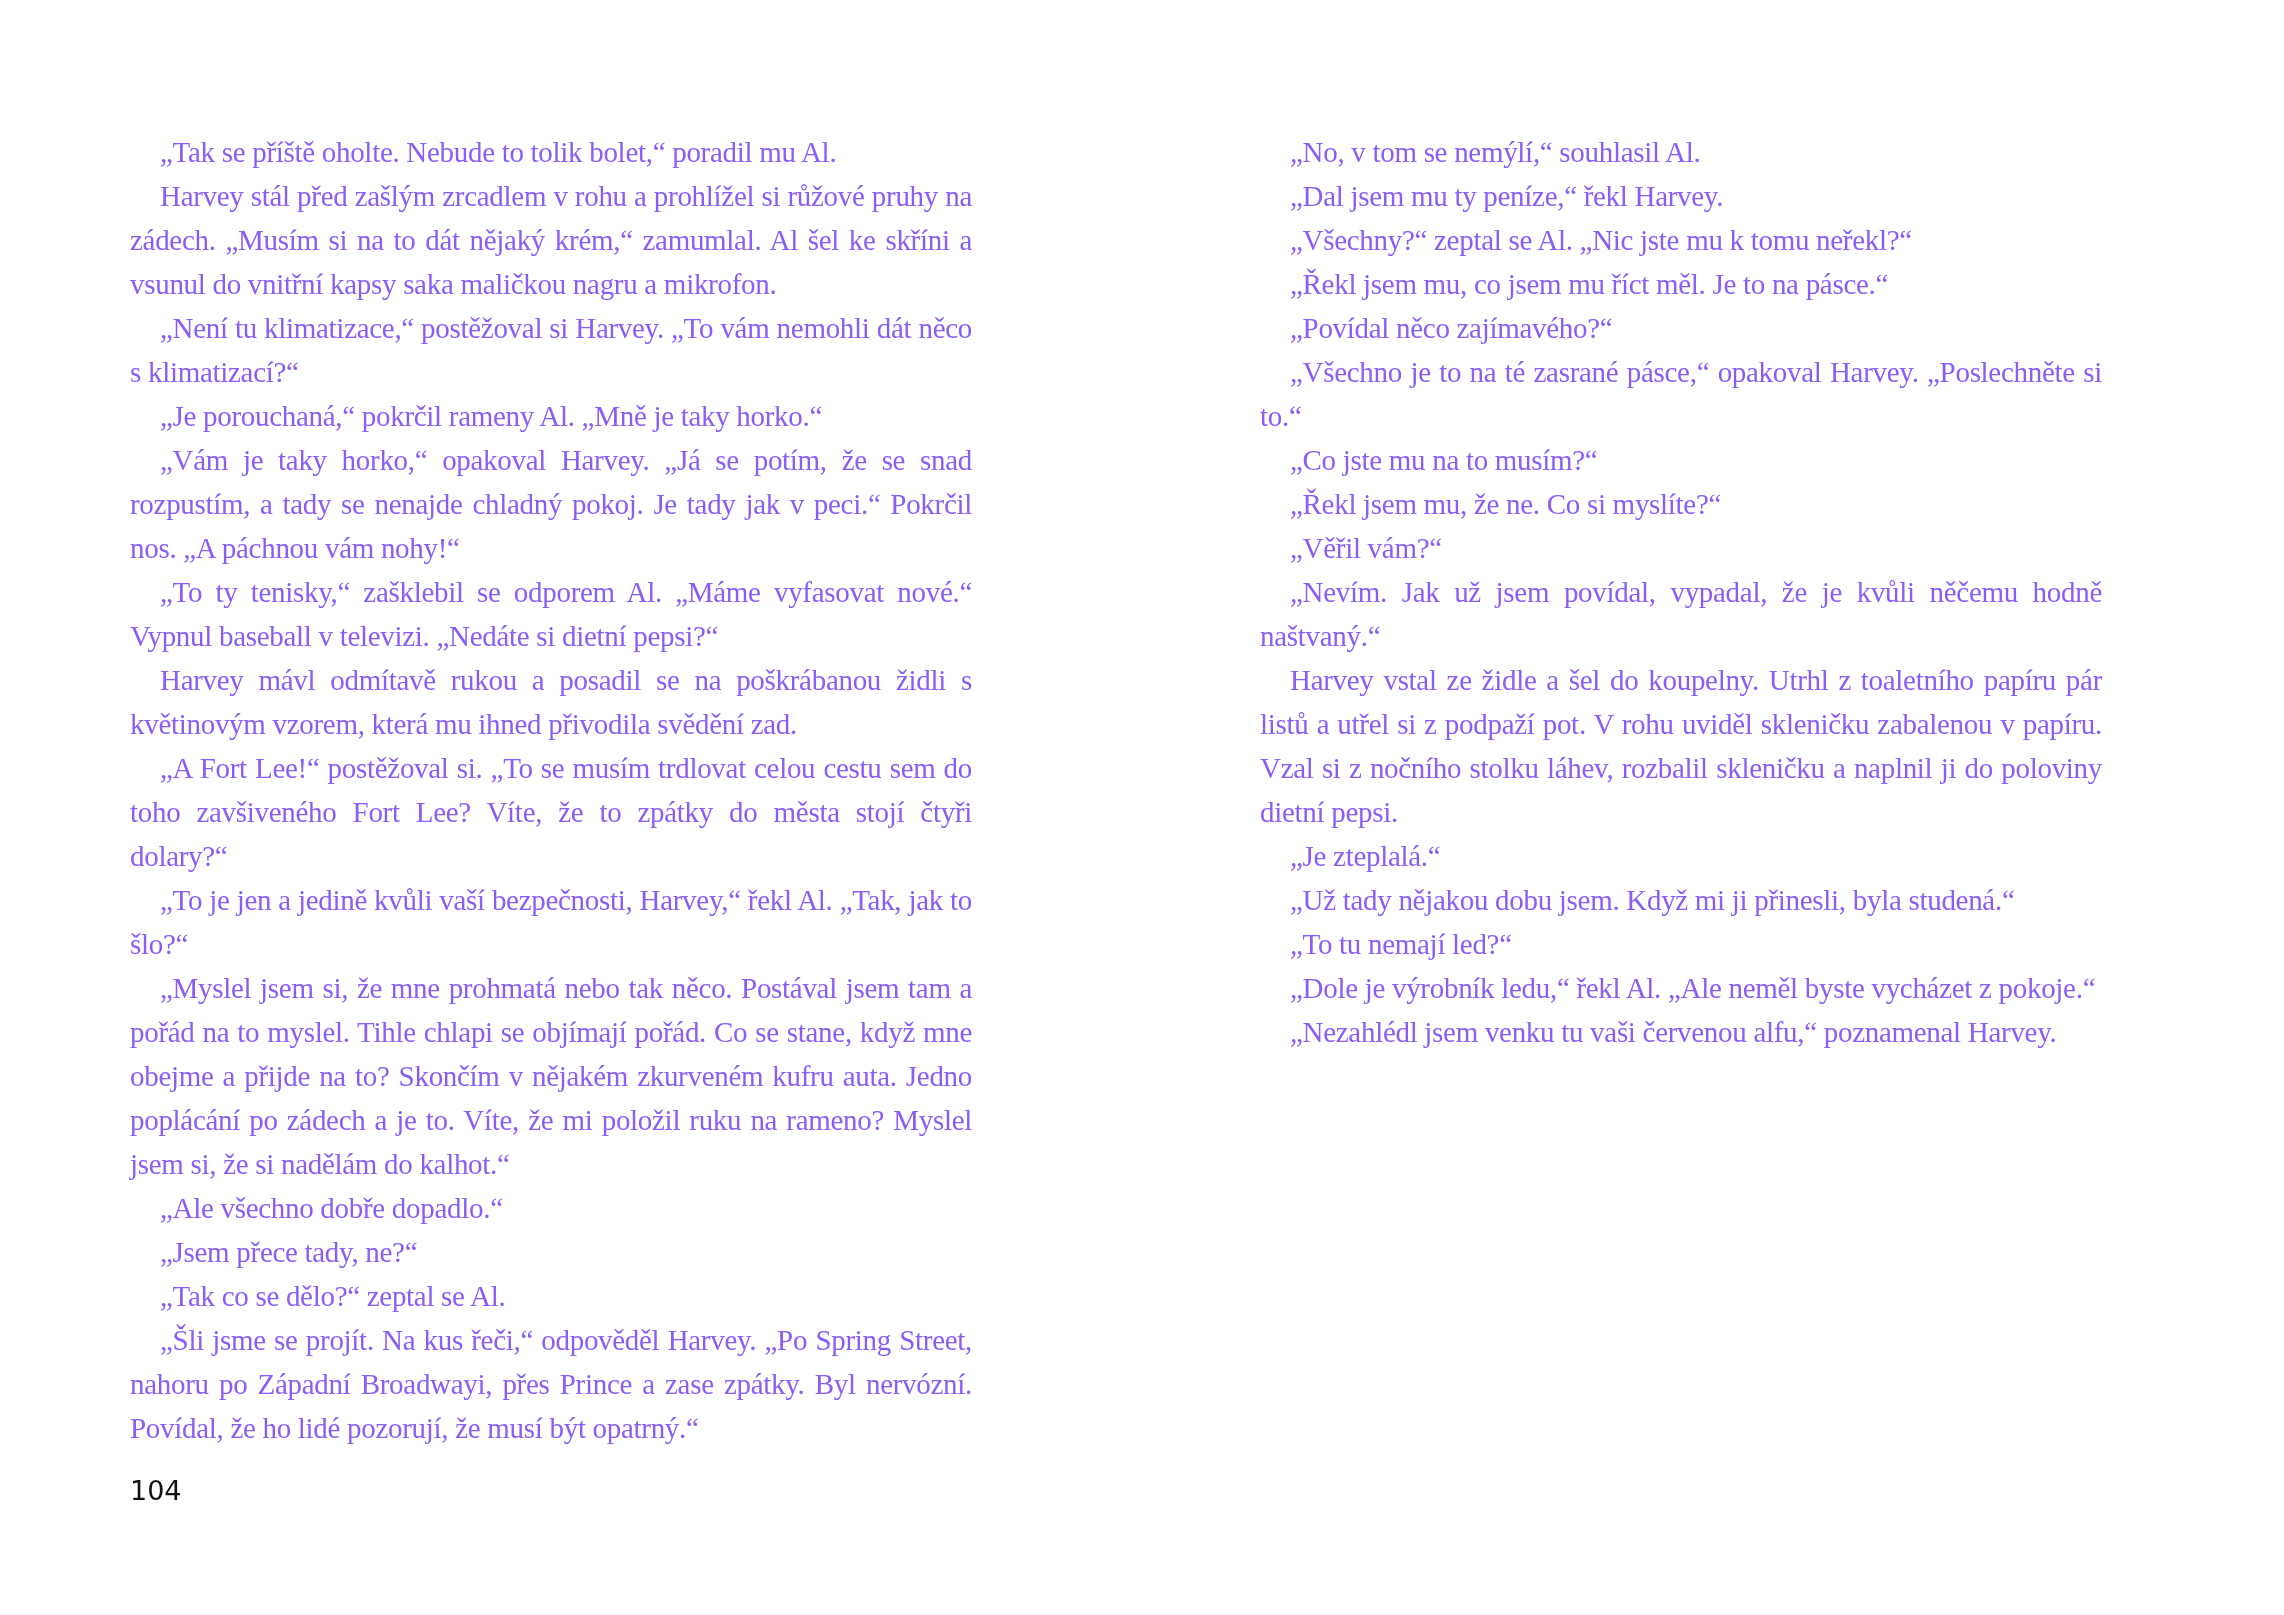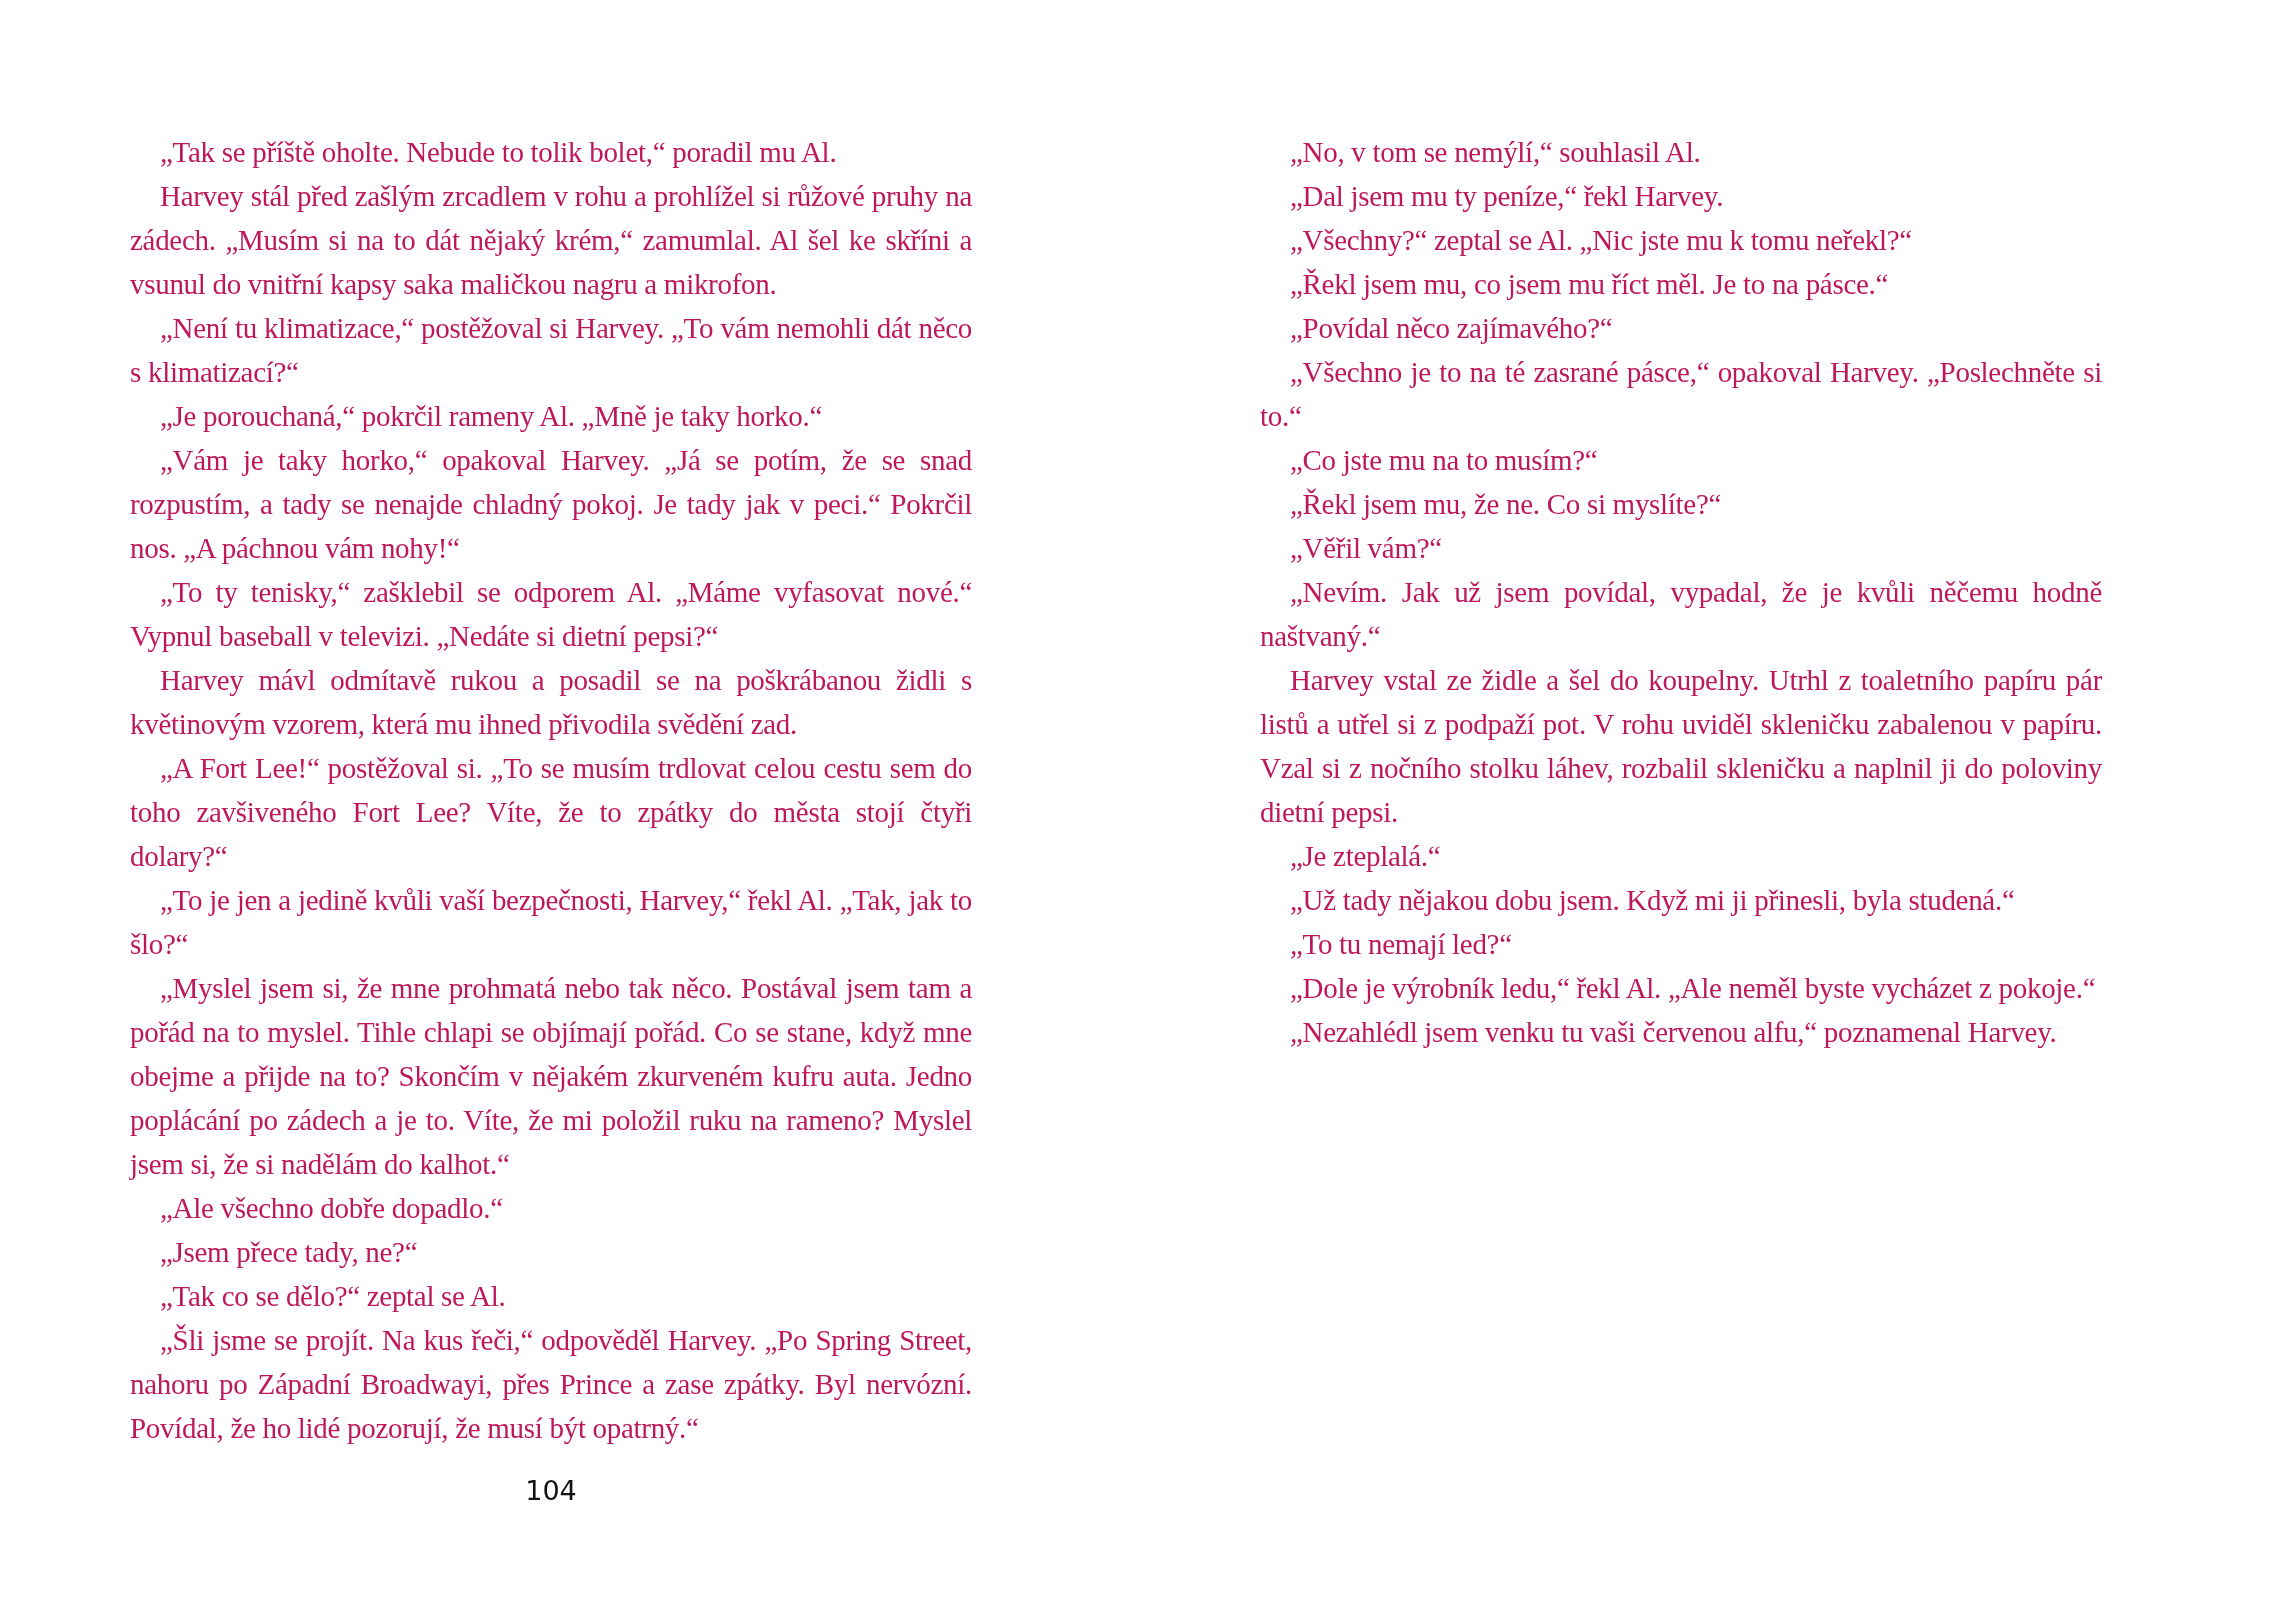--- a/index.html
+++ b/index.html
@@ -21,32 +21,31 @@
   }
   .page.left  { left: 130px; }
   .page.right { left: 1260px; }
   .text-block {
     width: 100%;
   }
   .para {
     font-family: "Liberation Serif", "DejaVu Serif", serif;
     font-size: 29px;
     line-height: 44px;
-    color: #be185d;
+    color: #8b5cf6;
     text-align: justify;
     text-indent: 30px;
     letter-spacing: -0.3px;
     margin: 0;
   }
   .page-number {
     position: absolute;
     top: 1345px;
     left: 0;
     width: 100%;
-    text-align: center;
     font-family: "DejaVu Sans", "Liberation Sans", sans-serif;
     font-size: 27px;
     color: #121212;
   }
 </style>
 </head>
 <body>
 
 <section class="page left">
   <div class="text-block">

